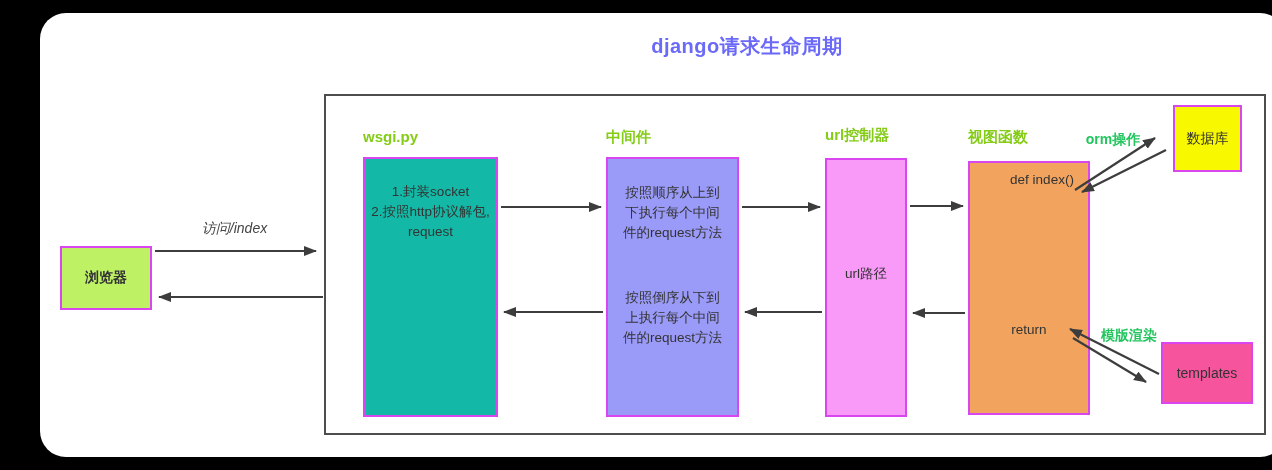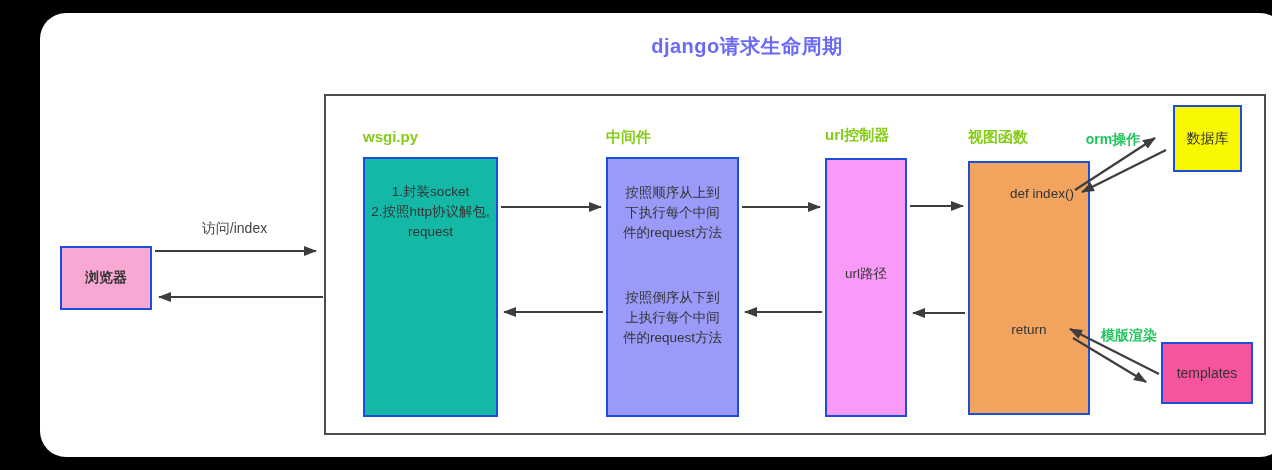--- a/index.html
+++ b/index.html
@@ -13,21 +13,21 @@
   }
   .title{
     position:absolute;left:550px;top:33px;width:340px;text-align:center;
     font-size:20px;font-weight:bold;color:#6b69f7;letter-spacing:0.5px;
   }
   .outer{
     position:absolute;left:297px;top:94px;width:942px;height:341px;
     border:2px solid #4d4d4d;box-sizing:border-box;background:#fff;
   }
   .box{
-    position:absolute;border:2px solid #1d4ed8;box-sizing:border-box;
+    position:absolute;border:2px solid #d946ef;box-sizing:border-box;
     color:#333;font-size:14px;text-align:center;
   }
   .box-center{display:flex;align-items:center;justify-content:center;}
   .hdr{
     position:absolute;font-size:15px;font-weight:bold;color:#84cc16;
     white-space:nowrap;
   }
   .inner-text{
     position:absolute;left:0;right:0;text-align:center;color:#333;
     font-size:13.5px;line-height:20px;white-space:pre-line;
@@ -49,25 +49,25 @@
 
   <div class="title">django请求生命周期</div>
 
   <div class="outer"></div>
 
   <div class="hdr" style="left:336px;top:128px;width:135px;">wsgi.py</div>
   <div class="hdr" style="left:579px;top:128px;width:133px;">中间件</div>
   <div class="hdr" style="left:798px;top:126px;width:82px;">url控制器</div>
   <div class="hdr" style="left:941px;top:128px;width:122px;">视图函数</div>
 
-  <div class="box box-center" style="left:33px;top:246px;width:92px;height:64px;background:#f9a8d4;font-weight:bold;">
+  <div class="box box-center" style="left:33px;top:246px;width:92px;height:64px;background:#bef264;font-weight:bold;">
     <span>浏览器</span>
   </div>
 
-  <div class="small-label" style="left:150px;top:220px;width:115px;">访问/index</div>
+  <div class="small-label" style="left:150px;top:220px;width:115px;font-style:italic;">访问/index</div>
 
   <div class="box" style="left:336px;top:157px;width:135px;height:260px;background:#14b8a6;">
     <div class="inner-text" style="top:23px;">1.封装socket
 2.按照http协议解包,
 request</div>
   </div>
 
   <div class="box" style="left:579px;top:157px;width:133px;height:260px;background:#9a9af8;">
     <div class="inner-text" style="top:24px;">按照顺序从上到
 下执行每个中间
@@ -75,21 +75,21 @@
     <div class="inner-text" style="top:129px;">按照倒序从下到
 上执行每个中间
 件的request方法</div>
   </div>
 
   <div class="box" style="left:798px;top:158px;width:82px;height:259px;background:#f99af8;">
     <div class="inner-text" style="top:104px;">url路径</div>
   </div>
 
   <div class="box" style="left:941px;top:161px;width:122px;height:254px;background:#f2a45f;">
-    <div class="inner-text" style="top:21px;padding-right:12px;padding-left:38px;">def index()</div>
+    <div class="inner-text" style="top:7px;padding-right:12px;padding-left:38px;">def index()</div>
     <div class="inner-text" style="top:157px;padding-right:0;">return</div>
   </div>
 
   <div class="box box-center" style="left:1146px;top:105px;width:69px;height:67px;background:#f8f800;">
     <span>数据库</span>
   </div>
 
   <div class="box box-center" style="left:1134px;top:342px;width:92px;height:62px;background:#f6559e;text-align:center;">
     <span>templates</span>
   </div>

